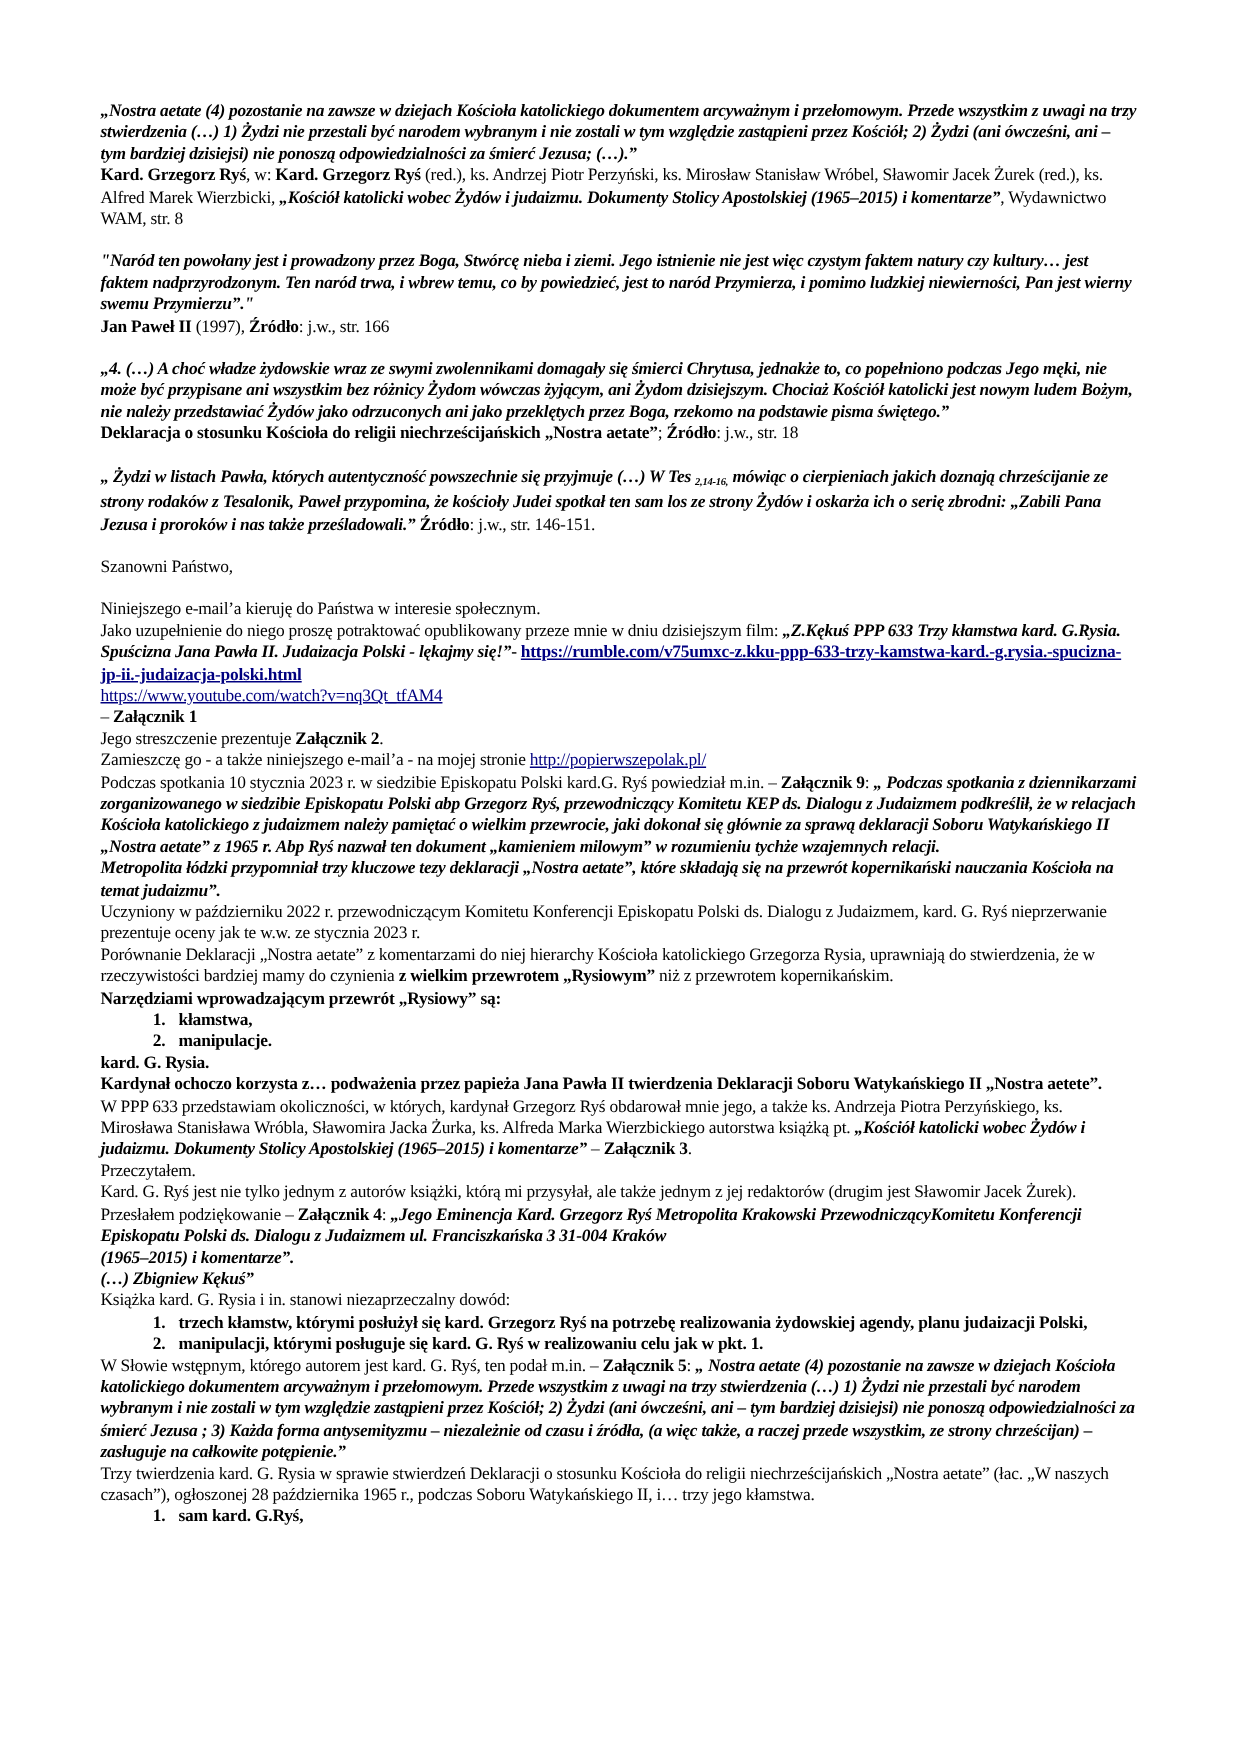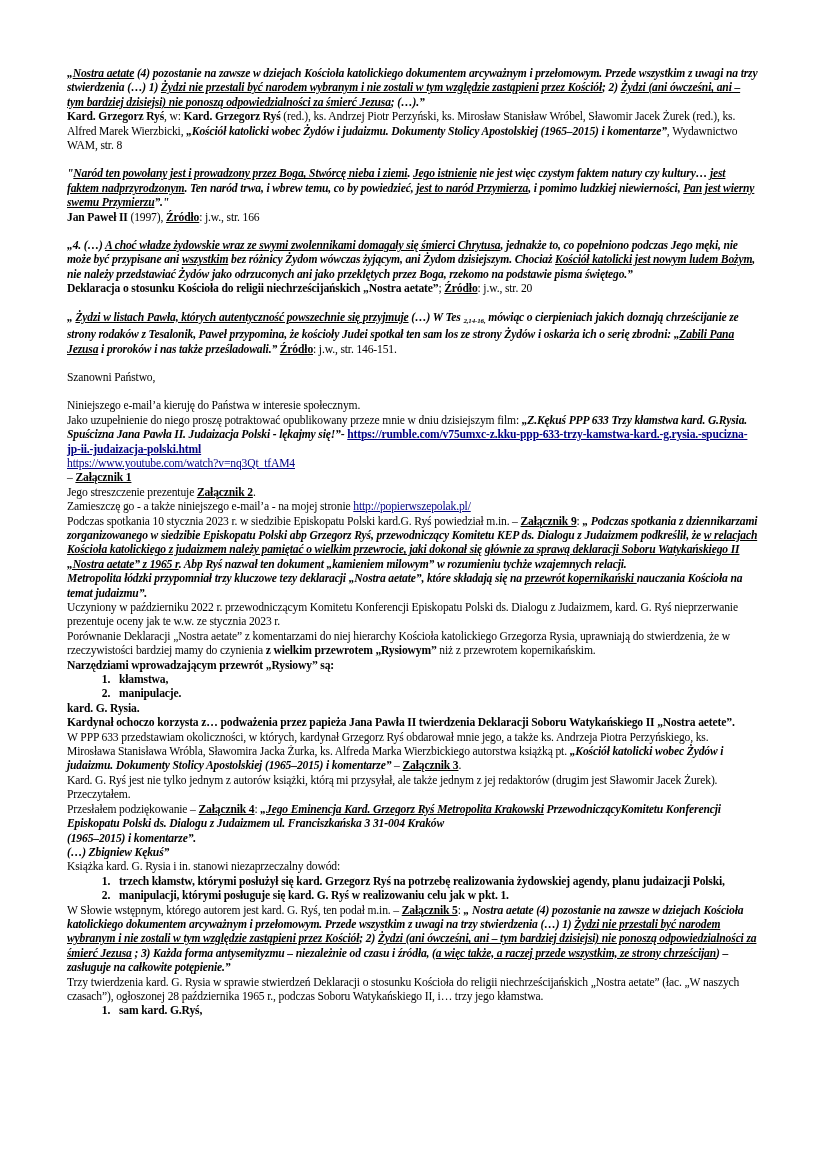--- a/index.html
+++ b/index.html
@@ -6,21 +6,21 @@
   body { width: 826px; height: 1169px; overflow: hidden; position: relative; }
   .page {
     position: absolute; left: 67px; top: 67px; width: 692px;
     font-family: "Liberation Serif", serif; font-size: 11.6px; line-height: 14.4px;
     color: #000; letter-spacing: -0.15px;
   }
   .p { margin: 0; }
   .gap { height: 14px; }
   .b { font-weight: bold; }
   .bi { font-weight: bold; font-style: italic; }
-  .u { text-decoration: underline; }
+  .u { }
   .link { color: #000080; text-decoration: underline; }
   .link-plain { color: #000080; text-decoration: underline; font-weight: normal; }
   .sub { font-size: 7px; vertical-align: -2px; font-family: Liberation Serif, serif; }
   ol { margin: 0; padding-left: 46px; font-weight: bold; }
   ol li { padding-left: 6px; }
 </style>
 </head>
 <body>
 
 <div class="page">
@@ -40,21 +40,21 @@
   <p class="p">
     <span class="b">Jan Paweł II</span><span> (1997), </span><span class="b u">Źródło</span><span>: j.w., str. 166</span>
   </p>
 
   <div class="gap"></div>
 
   <p class="p bi">
     <span>„4. (…) </span><span class="u">A choć władze żydowskie wraz ze swymi zwolennikami domagały się śmierci Chrytusa</span><span>, jednakże to, co popełniono podczas Jego męki, nie może być przypisane ani </span><span class="u">wszystkim</span><span> bez różnicy Żydom wówczas żyjącym, ani Żydom dzisiejszym. Chociaż </span><span class="u">Kościół katolicki jest nowym ludem Bożym</span><span>, nie należy przedstawiać Żydów jako odrzuconych ani jako przeklętych przez Boga, rzekomo na podstawie pisma świętego.”</span>
   </p>
   <p class="p">
-    <span class="b">Deklaracja o stosunku Kościoła do religii niechrześcijańskich „Nostra aetate”</span><span>; </span><span class="b u">Źródło</span><span>: j.w., str. 20</span>
+    <span class="b">Deklaracja o stosunku Kościoła do religii niechrześcijańskich „Nostra aetate”</span><span>; </span><span class="b u">Źródło</span><span>: j.w., str. 18</span>
   </p>
 
   <div class="gap"></div>
 
   <p class="p bi">
     <span>„ </span><span class="u">Żydzi w listach Pawła, których autentyczność powszechnie się przyjmuje</span><span> (…) W Tes </span><span class="sub">2,14-16,</span><span> mówiąc o cierpieniach jakich doznają chrześcijanie ze strony rodaków z Tesalonik, Paweł przypomina, że kościoły Judei spotkał ten sam los ze strony Żydów i oskarża ich o serię zbrodni: „</span><span class="u">Zabili Pana Jezusa</span><span> i proroków i nas także prześladowali.”</span><span style="font-weight:normal;font-style:normal"> </span><span class="b u" style="font-style:normal">Źródło</span><span style="font-weight:normal;font-style:normal">: j.w., str. 146-151.</span>
   </p>
 
   <div class="gap"></div>
 
@@ -91,22 +91,22 @@
   <p class="p b">Narzędziami wprowadzającym przewrót „Rysiowy” są:</p>
   <ol class="b">
     <li>kłamstwa,</li>
     <li>manipulacje.</li>
   </ol>
   <p class="p b">kard. G. Rysia.</p>
   <p class="p b">Kardynał ochoczo korzysta z… podważenia przez papieża Jana Pawła II twierdzenia Deklaracji Soboru Watykańskiego II „Nostra aetete”.</p>
   <p class="p">
     <span>W PPP 633 przedstawiam okoliczności, w których, kardynał Grzegorz Ryś obdarował mnie jego, a także ks. Andrzeja Piotra Perzyńskiego, ks. Mirosława Stanisława Wróbla, Sławomira Jacka Żurka, ks. Alfreda Marka Wierzbickiego autorstwa książką pt. </span><span class="bi">„Kościół katolicki wobec Żydów i judaizmu. Dokumenty Stolicy Apostolskiej (1965–2015) i komentarze”</span><span> – </span><span class="b u">Załącznik 3</span><span>.</span>
   </p>
+  <p class="p">Przeczytałem.</p>
   <p class="p">Kard. G. Ryś jest nie tylko jednym z autorów książki, którą mi przysyłał, ale także jednym z jej redaktorów (drugim jest Sławomir Jacek Żurek).</p>
-  <p class="p">Przeczytałem.</p>
   <p class="p">
     <span>Przesłałem podziękowanie – </span><span class="b u">Załącznik 4</span><span>: </span><span class="bi">„</span><span class="bi u">Jego Eminencja Kard. Grzegorz Ryś Metropolita Krakowski</span><span class="bi"> PrzewodniczącyKomitetu Konferencji Episkopatu Polski ds. Dialogu z Judaizmem ul. Franciszkańska 3 31-004 Kraków</span>
   </p>
   <p class="p bi">(1965–2015) i komentarze”.</p>
   <p class="p bi">(…) Zbigniew Kękuś”</p>
   <p class="p">Książka kard. G. Rysia i in. stanowi niezaprzeczalny dowód:</p>
   <ol>
     <li>trzech kłamstw, którymi posłużył się kard. Grzegorz Ryś na potrzebę realizowania żydowskiej agendy, planu judaizacji Polski,</li>
     <li>manipulacji, którymi posługuje się kard. G. Ryś w realizowaniu celu jak w pkt. 1.</li>
   </ol>

